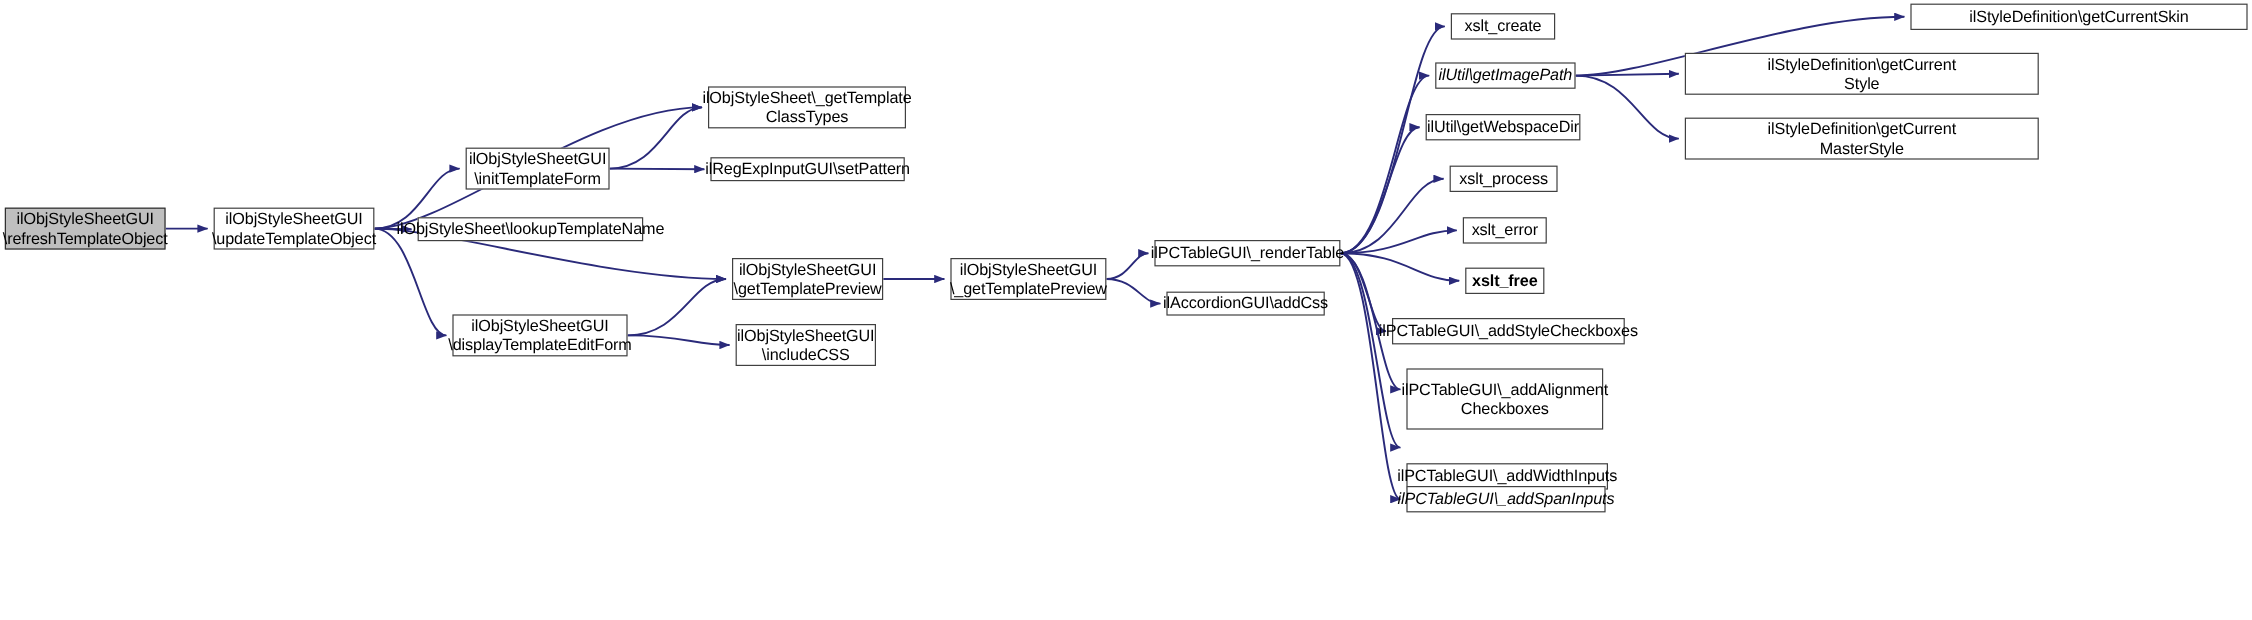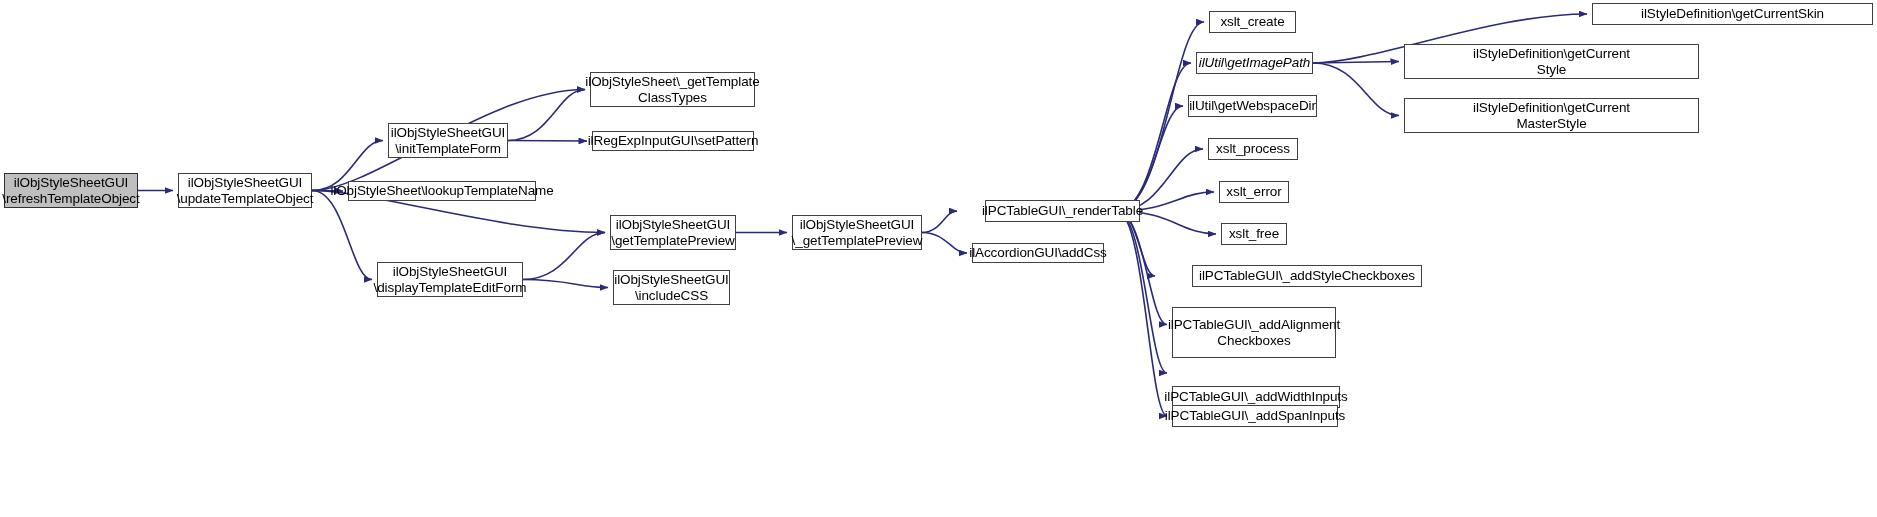--- a/index.html
+++ b/index.html
@@ -95,32 +95,32 @@
       <div class="node" style="left: 592px; top: 131px; width: 162px; height: 20px;">ilRegExpInputGUI\setPattern</div>
       <div class="node" style="left: 348px; top: 181px; width: 188px; height: 20px;">ilObjStyleSheet\lookupTemplateName</div>
       <div class="node" style="left: 610px; top: 215px; width: 126px; height: 35px;">ilObjStyleSheetGUI
 \getTemplatePreview</div>
       <div class="node" style="left: 377px; top: 262px; width: 146px; height: 35px;">ilObjStyleSheetGUI
 \displayTemplateEditForm</div>
       <div class="node" style="left: 613px; top: 270px; width: 117px; height: 35px;">ilObjStyleSheetGUI
 \includeCSS</div>
       <div class="node" style="left: 792px; top: 215px; width: 130px; height: 35px;">ilObjStyleSheetGUI
 \_getTemplatePreview</div>
-      <div class="node" style="left: 962px; top: 200px; width: 155px; height: 22px; margin-left: 23px;">ilPCTableGUI\_renderTable</div>
+      <div class="node" style="left: 962px; top: 200px; width: 155px; height: 22px;">ilPCTableGUI\_renderTable</div>
       <div class="node" style="left: 972px; top: 243px; width: 132px; height: 20px;">ilAccordionGUI\addCss</div>
       <div class="node" style="left: 1209px; top: 11px; width: 87px; height: 22px;">xslt_create</div>
       <div class="node" style="left: 1196px; top: 52px; width: 117px; height: 22px; font-style: italic;">ilUtil\getImagePath</div>
       <div class="node" style="left: 1188px; top: 95px; width: 129px; height: 22px;">ilUtil\getWebspaceDir</div>
       <div class="node" style="left: 1208px; top: 138px; width: 90px; height: 22px;">xslt_process</div>
       <div class="node" style="left: 1219px; top: 181px; width: 70px; height: 22px;">xslt_error</div>
-      <div class="node" style="left: 1221px; top: 223px; width: 66px; height: 22px;">xslt_free</div>
-      <div class="node" style="left: 1192px; top: 265px; width: 230px; height: 22px;">ilPCTableGUI\_addStyleCheckboxes</div>
+      <div class="node" style="left: 1221px; top: 223px; width: 66px; height: 22px; font-weight: bold;">xslt_free</div>
+      <div class="node" style="left: 1160px; top: 265px; width: 194px; height: 22px;">ilPCTableGUI\_addStyleCheckboxes</div>
       <div class="node" style="left: 1172px; top: 307px; width: 164px; height: 51px;">ilPCTableGUI\_addAlignment
 Checkboxes</div>
       <div class="node" style="left: 1172px; top: 362px; width: 168px; height: 22px; margin-top: 24px;">ilPCTableGUI\_addWidthInputs</div>
-      <div class="node" style="left: 1172px; top: 405px; width: 166px; height: 22px;">ilPCTableGUI\_addSpanInputs</div>
+      <div class="node" style="left: 1172px; top: 405px; width: 166px; height: 22px; font-style: italic;">ilPCTableGUI\_addSpanInputs</div>
       <div class="node" style="left: 1592px; top: 3px; width: 281px; height: 22px;">ilStyleDefinition\getCurrentSkin</div>
       <div class="node" style="left: 1404px; top: 44px; width: 295px; height: 35px;">ilStyleDefinition\getCurrent
 Style</div>
       <div class="node" style="left: 1404px; top: 98px; width: 295px; height: 35px;">ilStyleDefinition\getCurrent
 MasterStyle</div>
     </div>
 </div>
 
 </body></html>

